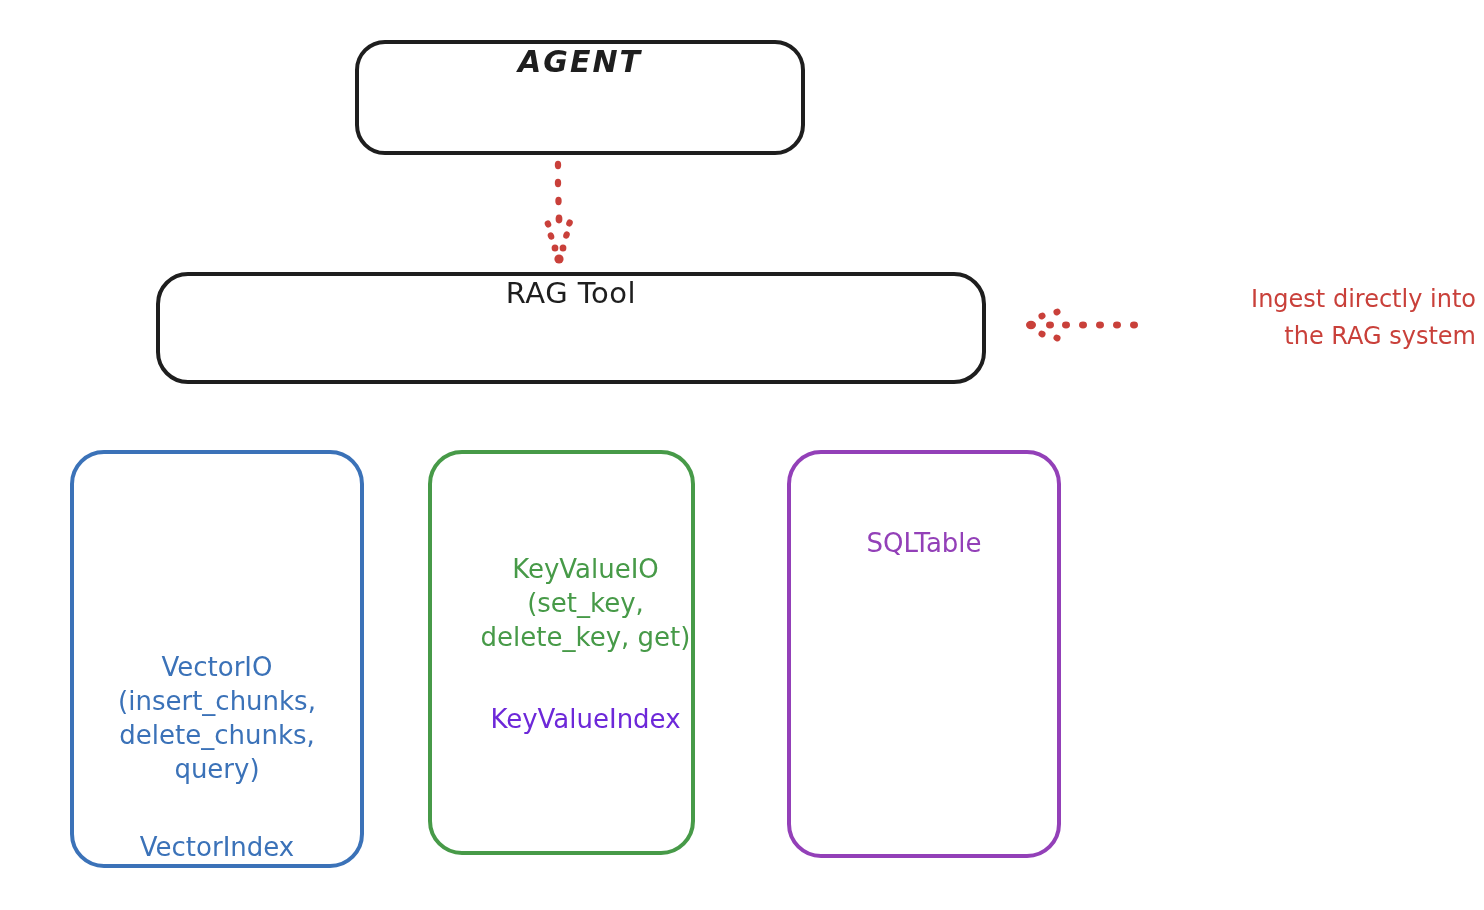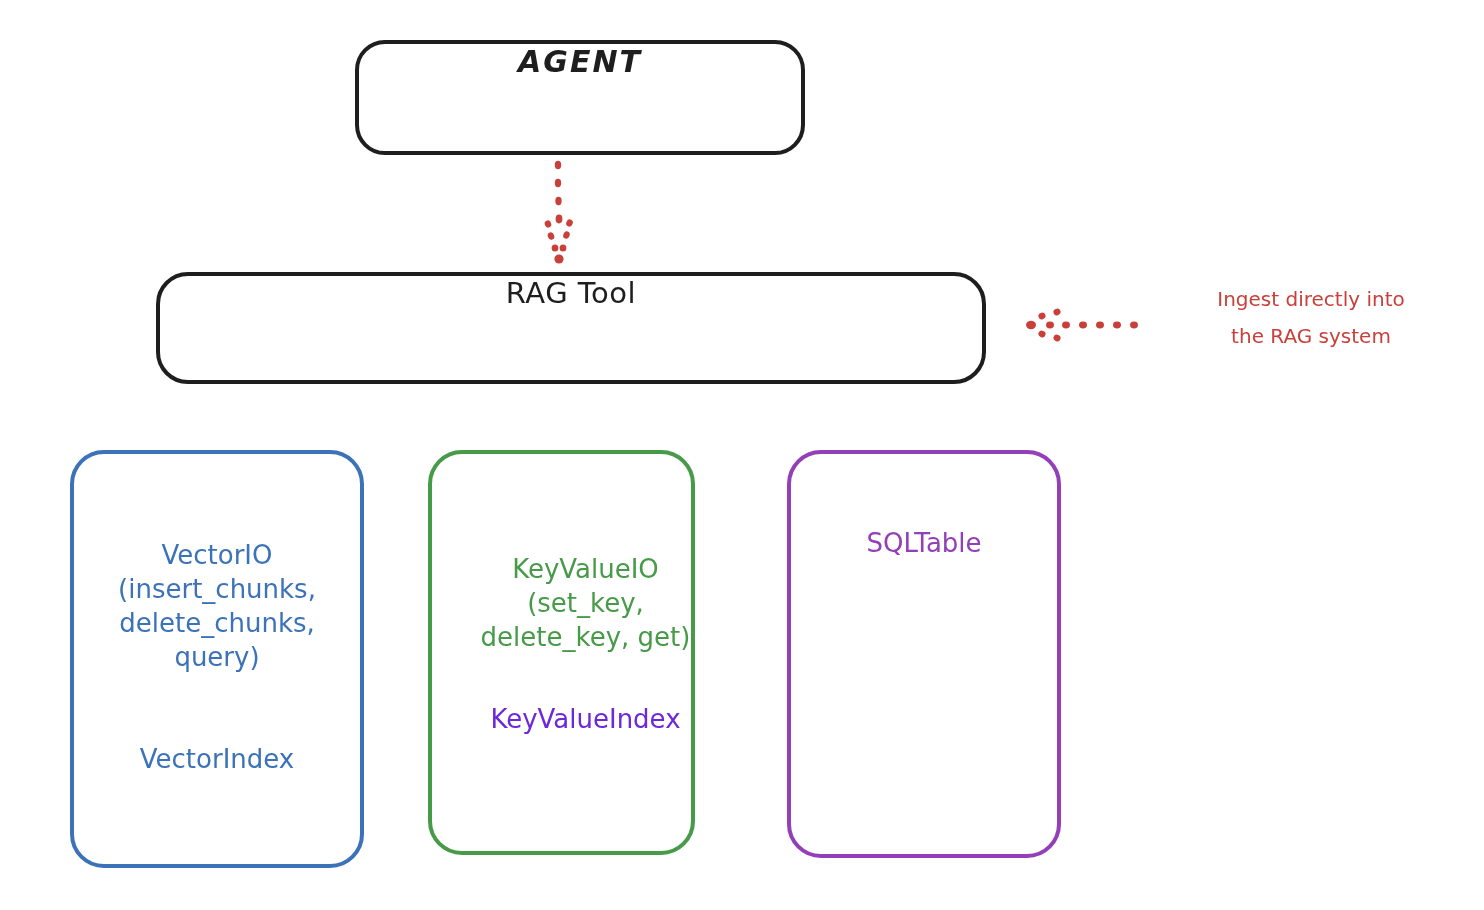--- a/index.html
+++ b/index.html
@@ -68,20 +68,21 @@
     border-style: solid;
     border-radius: 34px;
     padding-top: 0;
   }
   #vectorio-box {
     left: 70px;
     top: 450px;
     width: 294px;
     height: 418px;
     border-color: #3b72b8;
+    justify-content: flex-end;
   }
   #keyvalueio-box {
     left: 428px;
     top: 450px;
     width: 267px;
     height: 405px;
     border-color: #479a48;
     padding-left: 48px;
   }
   #relationalio-box {
@@ -98,38 +99,38 @@
     white-space: pre-line;
     width: 100%;
   }
   .provider-index {
     font-family: "DejaVu Sans", sans-serif;
     font-size: 26px;
     line-height: 34px;
     width: 100%;
   }
   #vectorio-box .provider-api { color: #3b72b8; margin-top: 84px; }
-  #vectorio-box .provider-index { color: #3b72b8; margin-top: 68px; }
+  #vectorio-box .provider-index { color: #3b72b8; margin-top: 44px; }
   #keyvalueio-box .provider-api { color: #479a48; margin-top: 98px; }
   #keyvalueio-box .provider-index { color: #6d28d9; margin-top: 48px; }
   #relationalio-box .provider-api { color: #9340b8; margin-top: 96px; }
   #relationalio-box .provider-index { color: #9340b8; margin-top: 72px; }
 
   
   #annotation-text {
     position: absolute;
     left: 1146px;
     top: 281px;
     width: 330px;
     color: #c9403a;
     font-family: "DejaVu Sans", sans-serif;
-    font-size: 20px;
+    font-size: 24px;
     line-height: 37px;
     white-space: pre-line;
-    text-align: center;
+    text-align: right;
   }
   .arrow-svg {
     position: absolute;
     pointer-events: none;
   }
   #agent-to-ragtool-arrow {
     left: 520px;
     top: 160px;
     width: 80px;
     height: 110px;

